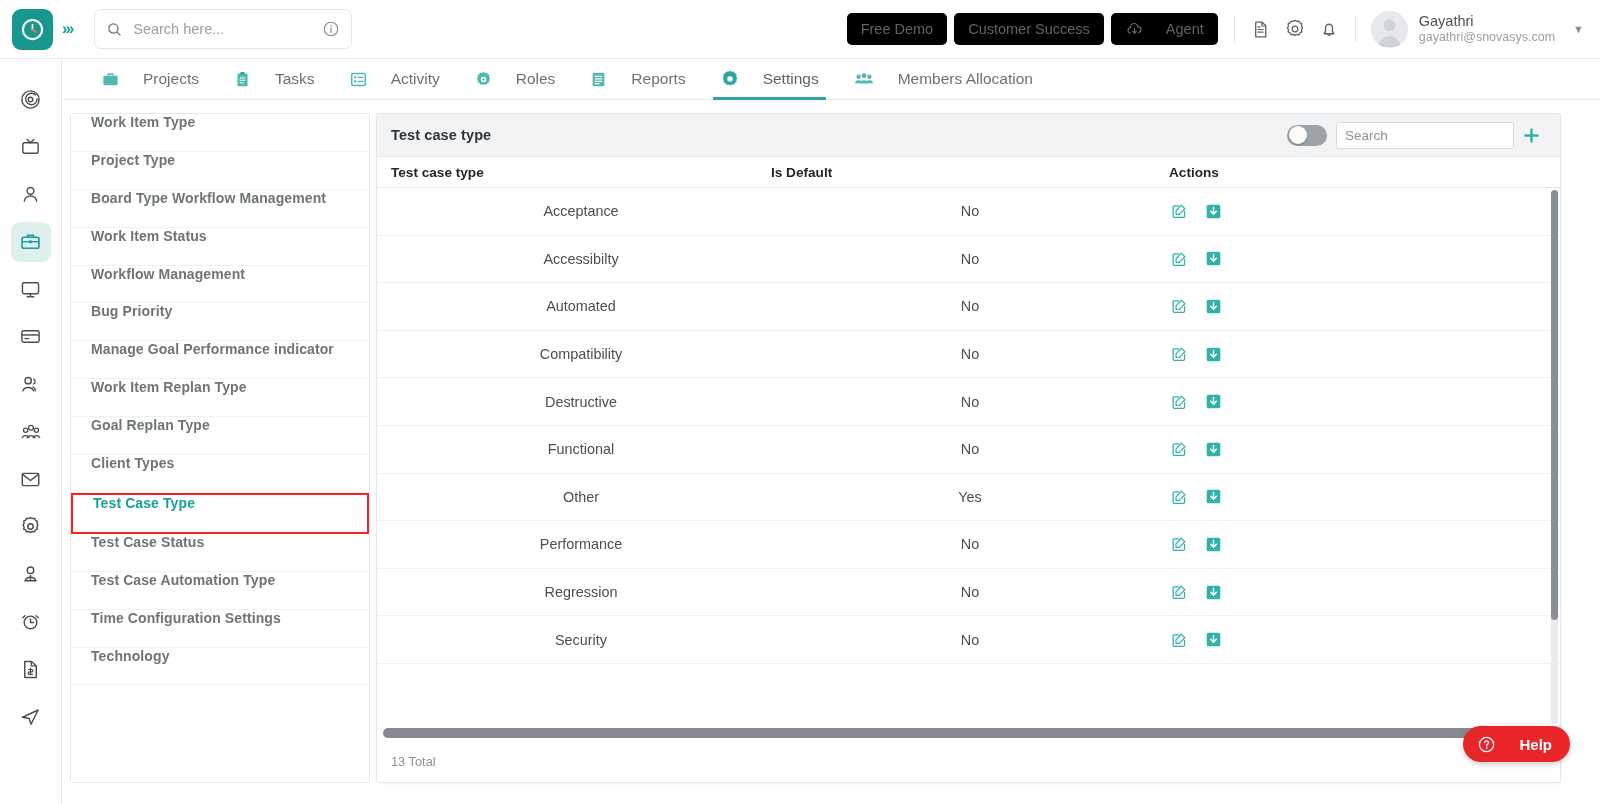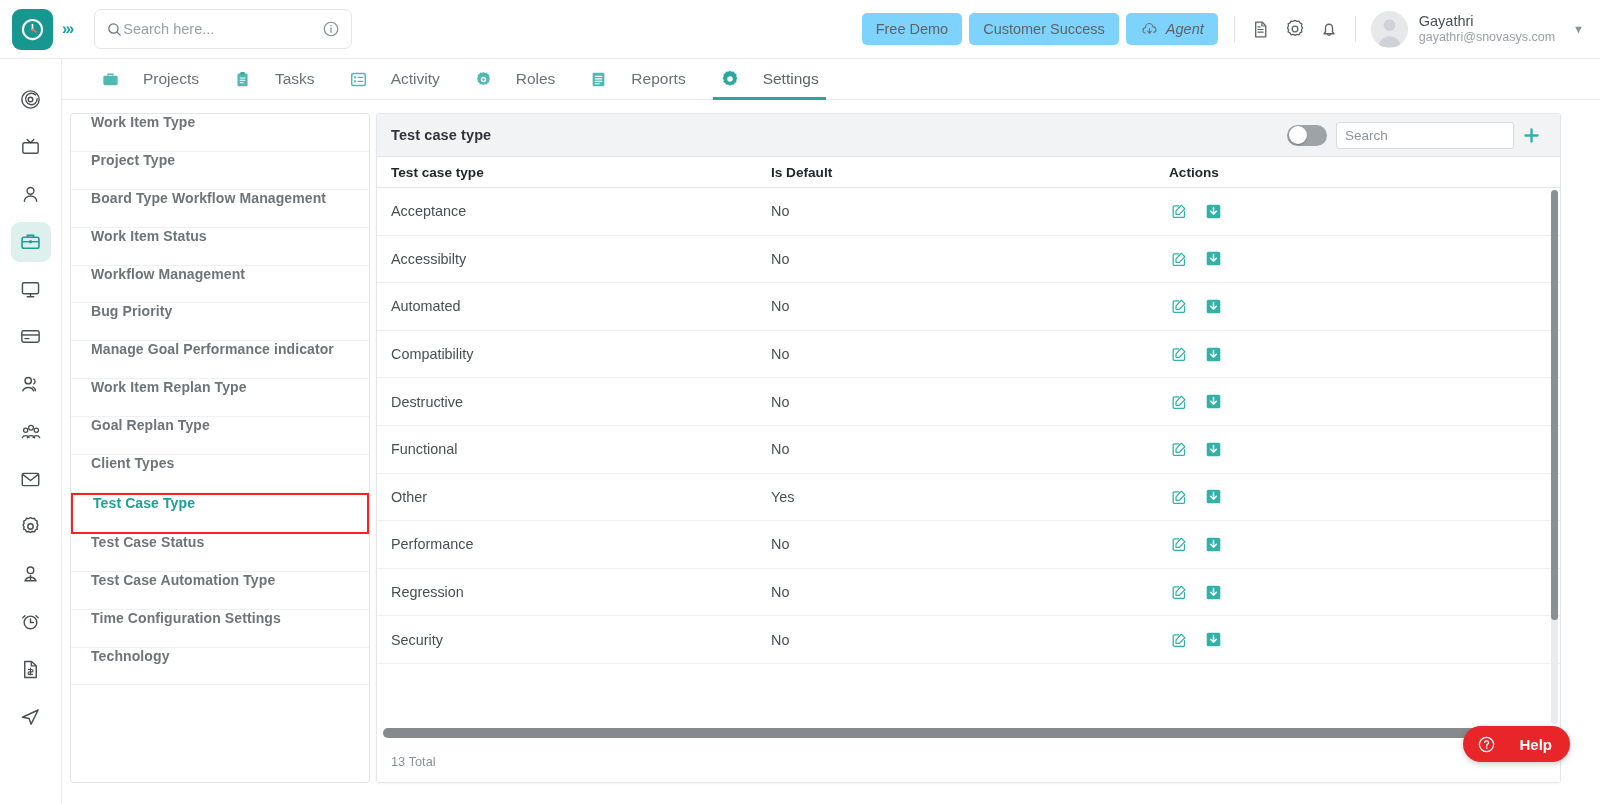--- a/index.html
+++ b/index.html
@@ -26,30 +26,30 @@
     margin-left:9px; color:#18a19a; font-size:16px; letter-spacing:-2px;
     font-weight:700; flex:0 0 auto;
   }
   .searchwrap {
     margin-left:22px; width:258px; height:40px; border:1px solid #e3e6e9;
     border-radius:7px; display:flex; align-items:center; padding:0 11px; background:#fff;
     flex:0 0 auto;
   }
   .searchwrap input {
     border:none; outline:none; flex:1; font-size:14.5px; color:#6b7177;
-    font-family:"Liberation Sans", sans-serif; background:transparent;
+    font-family:"Liberation Sans", sans-serif; margin-left:10px; background:transparent;
   }
   .searchwrap input::placeholder { color:#9aa0a6; }
   .spacer { flex:1; }
   .pill {
-    height:32px; border-radius:5px; background:#7dd3fc; color:#5f6368;
+    height:32px; border-radius:5px; background:#000000; color:#5f6368;
     font-size:14.5px; display:flex; align-items:center; padding:0 14px;
     margin-right:7px; white-space:nowrap; flex:0 0 auto;
   }
-  .pill.with-icon { gap:7px;font-style:italic; }
+  .pill.with-icon { gap:22px; }
   .hdr-divider { width:1px; height:26px; background:#e0e3e6; margin:0 9px; flex:0 0 auto;}
   .hdr-icon { width:34px; height:34px; display:flex; align-items:center; justify-content:center;
               position:relative; flex:0 0 auto; }
   .badge {
     position:absolute; top:-1px; right:1px; min-width:17px; height:17px; border-radius:9px;
     background:#f4622c; color:#fff; font-size:10.5px; font-weight:700;
     display:flex; align-items:center; justify-content:center; padding:0 3px;
     border:1.5px solid #fff;
     margin-top:48px;
   }
@@ -143,21 +143,21 @@
   .table-area { flex:1; display:flex; flex-direction:column; min-height:0; position:relative; }
   .thead {
     height:31px; background:#fff; border-bottom:1px solid #e4e7ea;
     display:flex; align-items:center; flex:0 0 auto;
   }
   .th { font-size:13.6px; font-weight:700; color:#23272b; }
   .col-1 { width:394px; padding-left:14px; }
   .col-2 { width:398px; }
   .col-3 { flex:1; }
 
-  .tbody-scroll { flex:1; overflow:hidden; position:relative; }
+  .tbody-scroll { flex:1; overflow:hidden; position:relative;text-align:center; }
   .tbody { }
   .row {
     height:47.6px; display:flex; align-items:center;
     border-bottom:1px solid #edeff1; background:#fff;
   }
   .cell { font-size:14.4px; color:#4a4f54; }
 
   .act { display:flex; align-items:center; gap:14px; }
   .icon-btn { width:20px; height:20px; display:flex; align-items:center; justify-content:center; }
 
@@ -327,20 +327,31 @@
     </div>
 
     <div class="nav-tab active">
       <svg width="20" height="20" viewBox="0 0 24 24">
         <path d="M12 2.2 l2.2 1.2 2.4-.4 1.1 2.2 2.2 1.1 -.4 2.4 1.2 2.3 -1.2 2.3 .4 2.4 -2.2 1.1 -1.1 2.2 -2.4-.4 -2.2 1.2 -2.2-1.2 -2.4 .4 -1.1-2.2 -2.2-1.1 .4-2.4 -1.2-2.3 1.2-2.3 -.4-2.4 2.2-1.1 1.1-2.2 2.4 .4 Z" fill="#2aa8a0"></path>
         <circle cx="12" cy="12" r="3.3" fill="#fff"></circle>
       </svg>
       <span>Settings</span>
     </div>
 
+    <div class="nav-tab">
+      <svg width="22" height="22" viewBox="0 0 26 24">
+        <circle cx="6.6" cy="9.4" r="2.6" fill="#4fb9b2"></circle>
+        <circle cx="13" cy="8.2" r="2.9" fill="#4fb9b2"></circle>
+        <circle cx="19.4" cy="9.4" r="2.6" fill="#4fb9b2"></circle>
+        <path d="M2.4 17 a4.2 3.6 0 0 1 8.4 0 Z" fill="#4fb9b2"></path>
+        <path d="M8.2 17.4 a4.8 4 0 0 1 9.6 0 Z" fill="#4fb9b2"></path>
+        <path d="M15.2 17 a4.2 3.6 0 0 1 8.4 0 Z" fill="#4fb9b2"></path>
+      </svg>
+      <span>Members Allocation</span>
+    </div>
   </div>
 
   <div class="rail">
 
     <div class="rail-item">
       <svg width="23" height="23" viewBox="0 0 24 24">
         <circle cx="12" cy="12" r="9" fill="none" stroke="#4a4f54" stroke-width="1.5"></circle>
         <path d="M17.5 7.5 a6 6 0 1 0 1.4 3.2" fill="none" stroke="#4a4f54" stroke-width="1.5"></path>
         <circle cx="12" cy="12" r="2.4" fill="none" stroke="#4a4f54" stroke-width="1.5"></circle>
       </svg>

